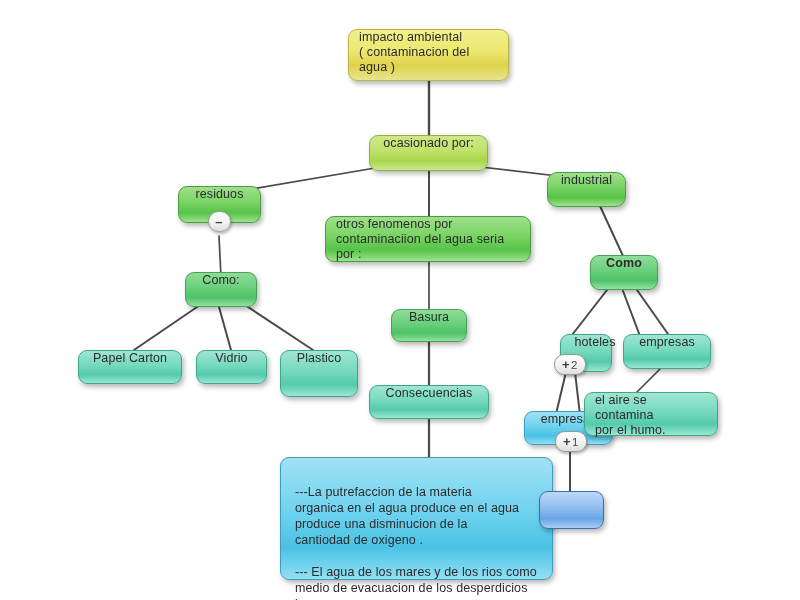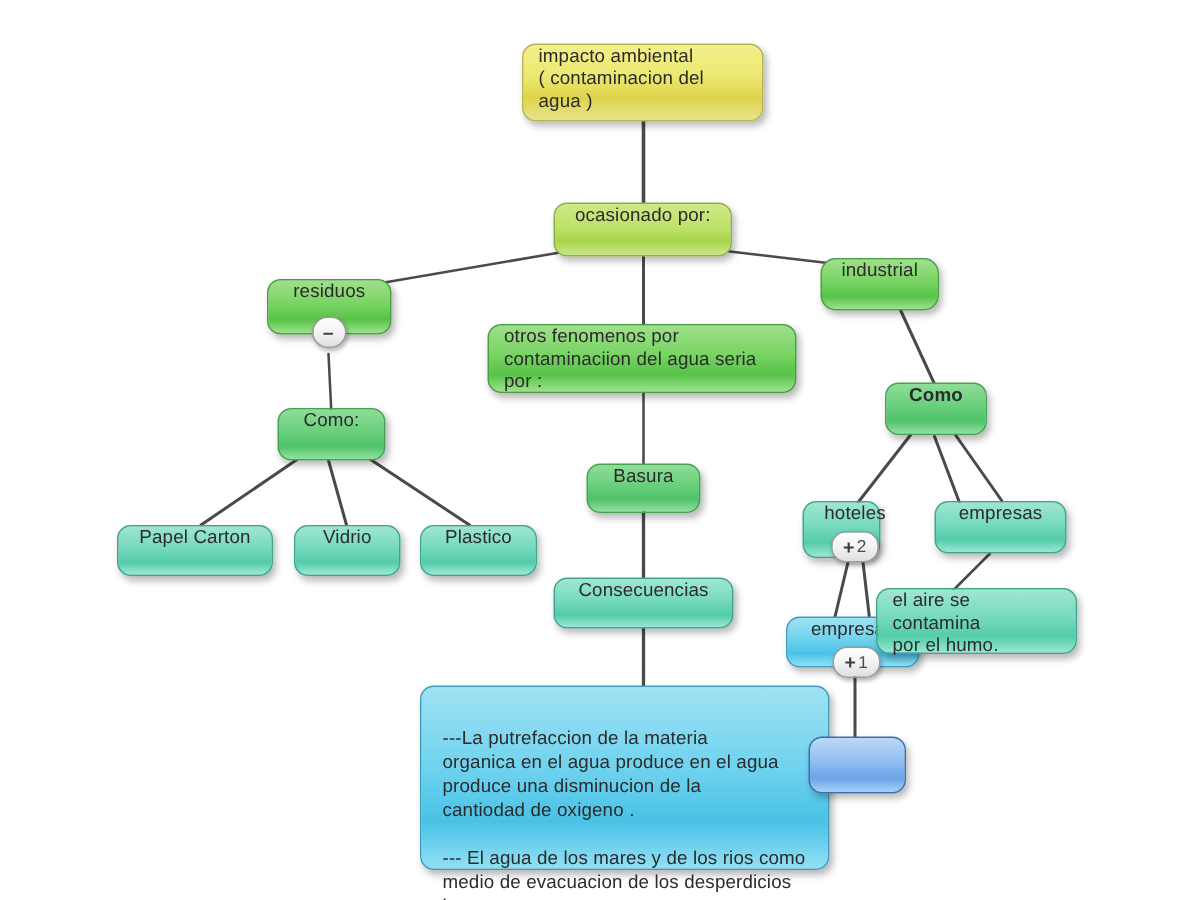--- a/index.html
+++ b/index.html
@@ -167,37 +167,37 @@
   <div class="node center pal-green2" style="left:185px; top:272px; width:72px; height:35px;">
     <span>Como:</span>
   </div>
 
   <div class="node center pal-teal" style="left:78px; top:350px; width:104px; height:34px;">
     <span>Papel Carton</span>
   </div>
   <div class="node center pal-teal" style="left:196px; top:350px; width:71px; height:34px;">
     <span>Vidrio</span>
   </div>
-  <div class="node center pal-teal" style="left:280px; top:350px; width:78px; height:34px;">
+  <div class="node center pal-teal" style="left:280px; top:350px; width:78px; height:47px;">
     <span>Plastico</span>
   </div>
 
   <div class="node center pal-green2" style="left:391px; top:309px; width:76px; height:33px;">
     <span>Basura</span>
   </div>
 
   <div class="node center pal-teal" style="left:369px; top:385px; width:120px; height:34px;">
     <span>Consecuencias</span>
   </div>
 
   <div class="node center pal-green2" style="left:590px; top:255px; width:68px; height:35px;font-weight:bold;">
     <span>Como</span>
   </div>
 
-  <div class="node center pal-teal" style="left:535px; top:334px; width:52px; height:38px;padding-left:28px;">
+  <div class="node center pal-teal" style="left:560px; top:334px; width:52px; height:38px;padding-left:28px;">
     <span>hoteles</span>
   </div>
   <div class="badge" style="left:554px; top:354px;">
     <span class="sign">+</span>
     <span>2</span>
   </div>
 
   <div class="node center pal-teal" style="left:623px; top:334px; width:88px; height:35px;">
     <span>empresas</span>
   </div>

